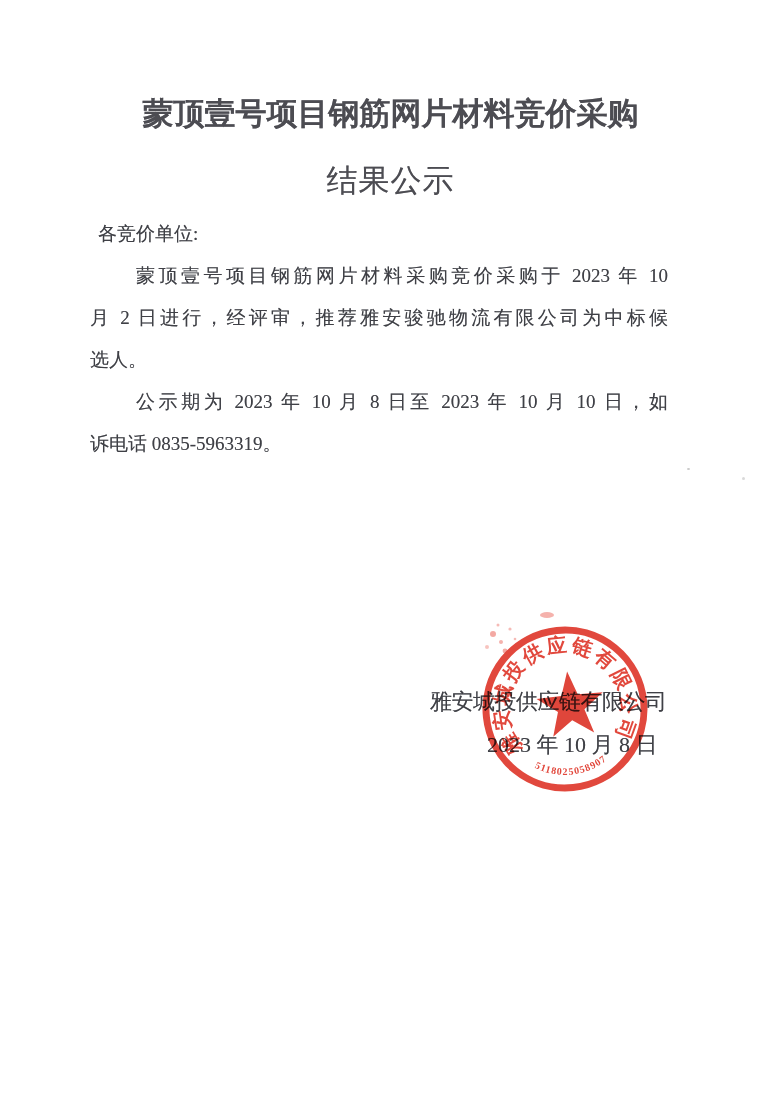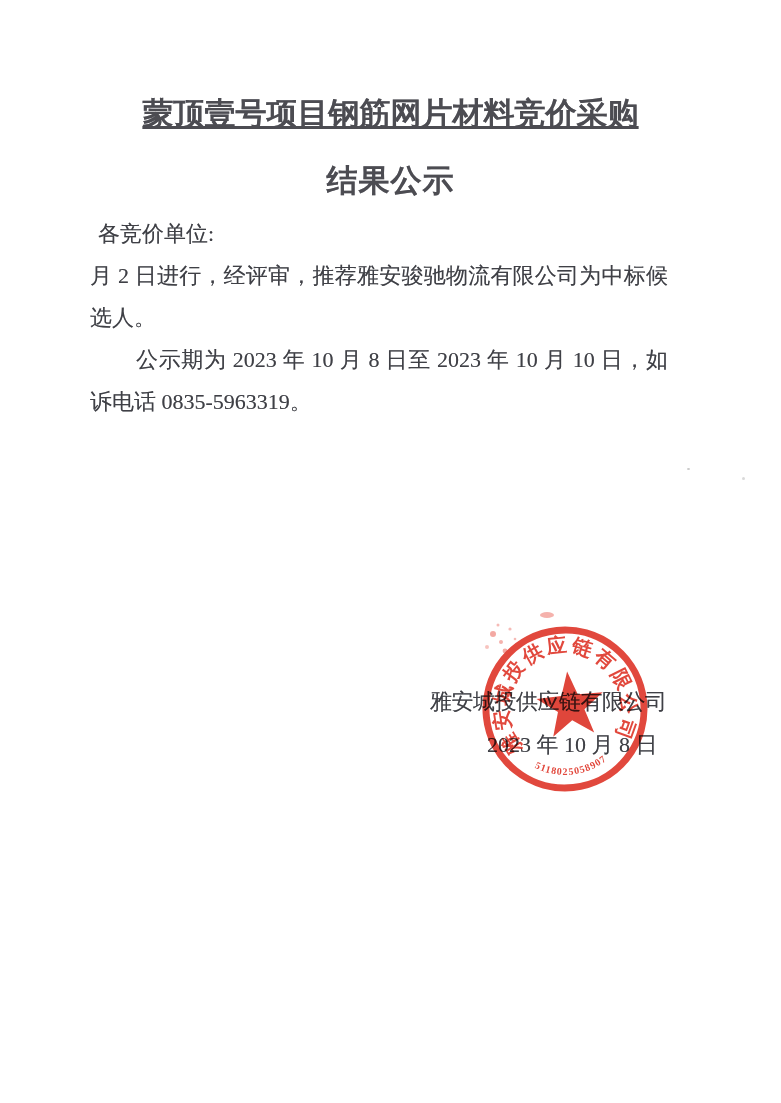--- a/index.html
+++ b/index.html
@@ -14,37 +14,36 @@
 
   .t1 {
     margin: 96px 0 0 0;
     text-align: center;
     font-size: 31px;
     line-height: 36px;
     font-weight: bold;
     color: #4c4c52;
     letter-spacing: 0px;
     text-shadow: 0 0 0.6px rgba(76,76,86,0.55);
-    text-decoration: underline;
   }
   .t2 {
     margin: 31px 0 0 0;
     text-align: center;
     font-size: 31px;
     line-height: 36px;
-    font-weight: bold;
+    font-weight: normal;
     color: #4c4c52;
     letter-spacing: 1px;
     text-shadow: 0 0 0.6px rgba(76,76,86,0.55);
   }
 
   .content {
     margin: 14px 0 0 90px;
     width: 578px;
-    font-size: 22px;
+    font-size: 19px;
     line-height: 42px;
     color: #3f4046;
     text-shadow: 0 0 0.5px rgba(63,64,70,0.45);
   }
   .bl {
     text-align: justify;
     text-align-last: justify;
     text-justify: inter-character;
     white-space: nowrap;
   }
@@ -106,20 +105,21 @@
 <body>
 
 <div class="doc">
 
   <div class="t1">蒙顶壹号项目钢筋网片材料竞价采购</div>
   <div class="t2">结果公示</div>
 
   <div class="content">
     <div class="bl last salutation">各竞价单位:</div>
 
+    <div class="bl indent">蒙顶壹号项目钢筋网片材料采购竞价采购于 2023 年 10</div>
     <div class="bl"><span>月 2 日进行，经评审，推荐</span><span class="bold">雅安骏驰物流有限公司</span><span>为中标候</span></div>
     <div class="bl last">选人。</div>
 
     <div class="bl indent">公示期为 2023 年 10 月 8 日至 2023 年 10 月 10 日，如</div>
     <div class="bl last">诉电话 0835-5963319。</div>
   </div>
 
   <div class="sig-company">雅安城投供应链有限公司</div>
   <div class="sig-date">2023 年 10 月 8 日</div>
 

